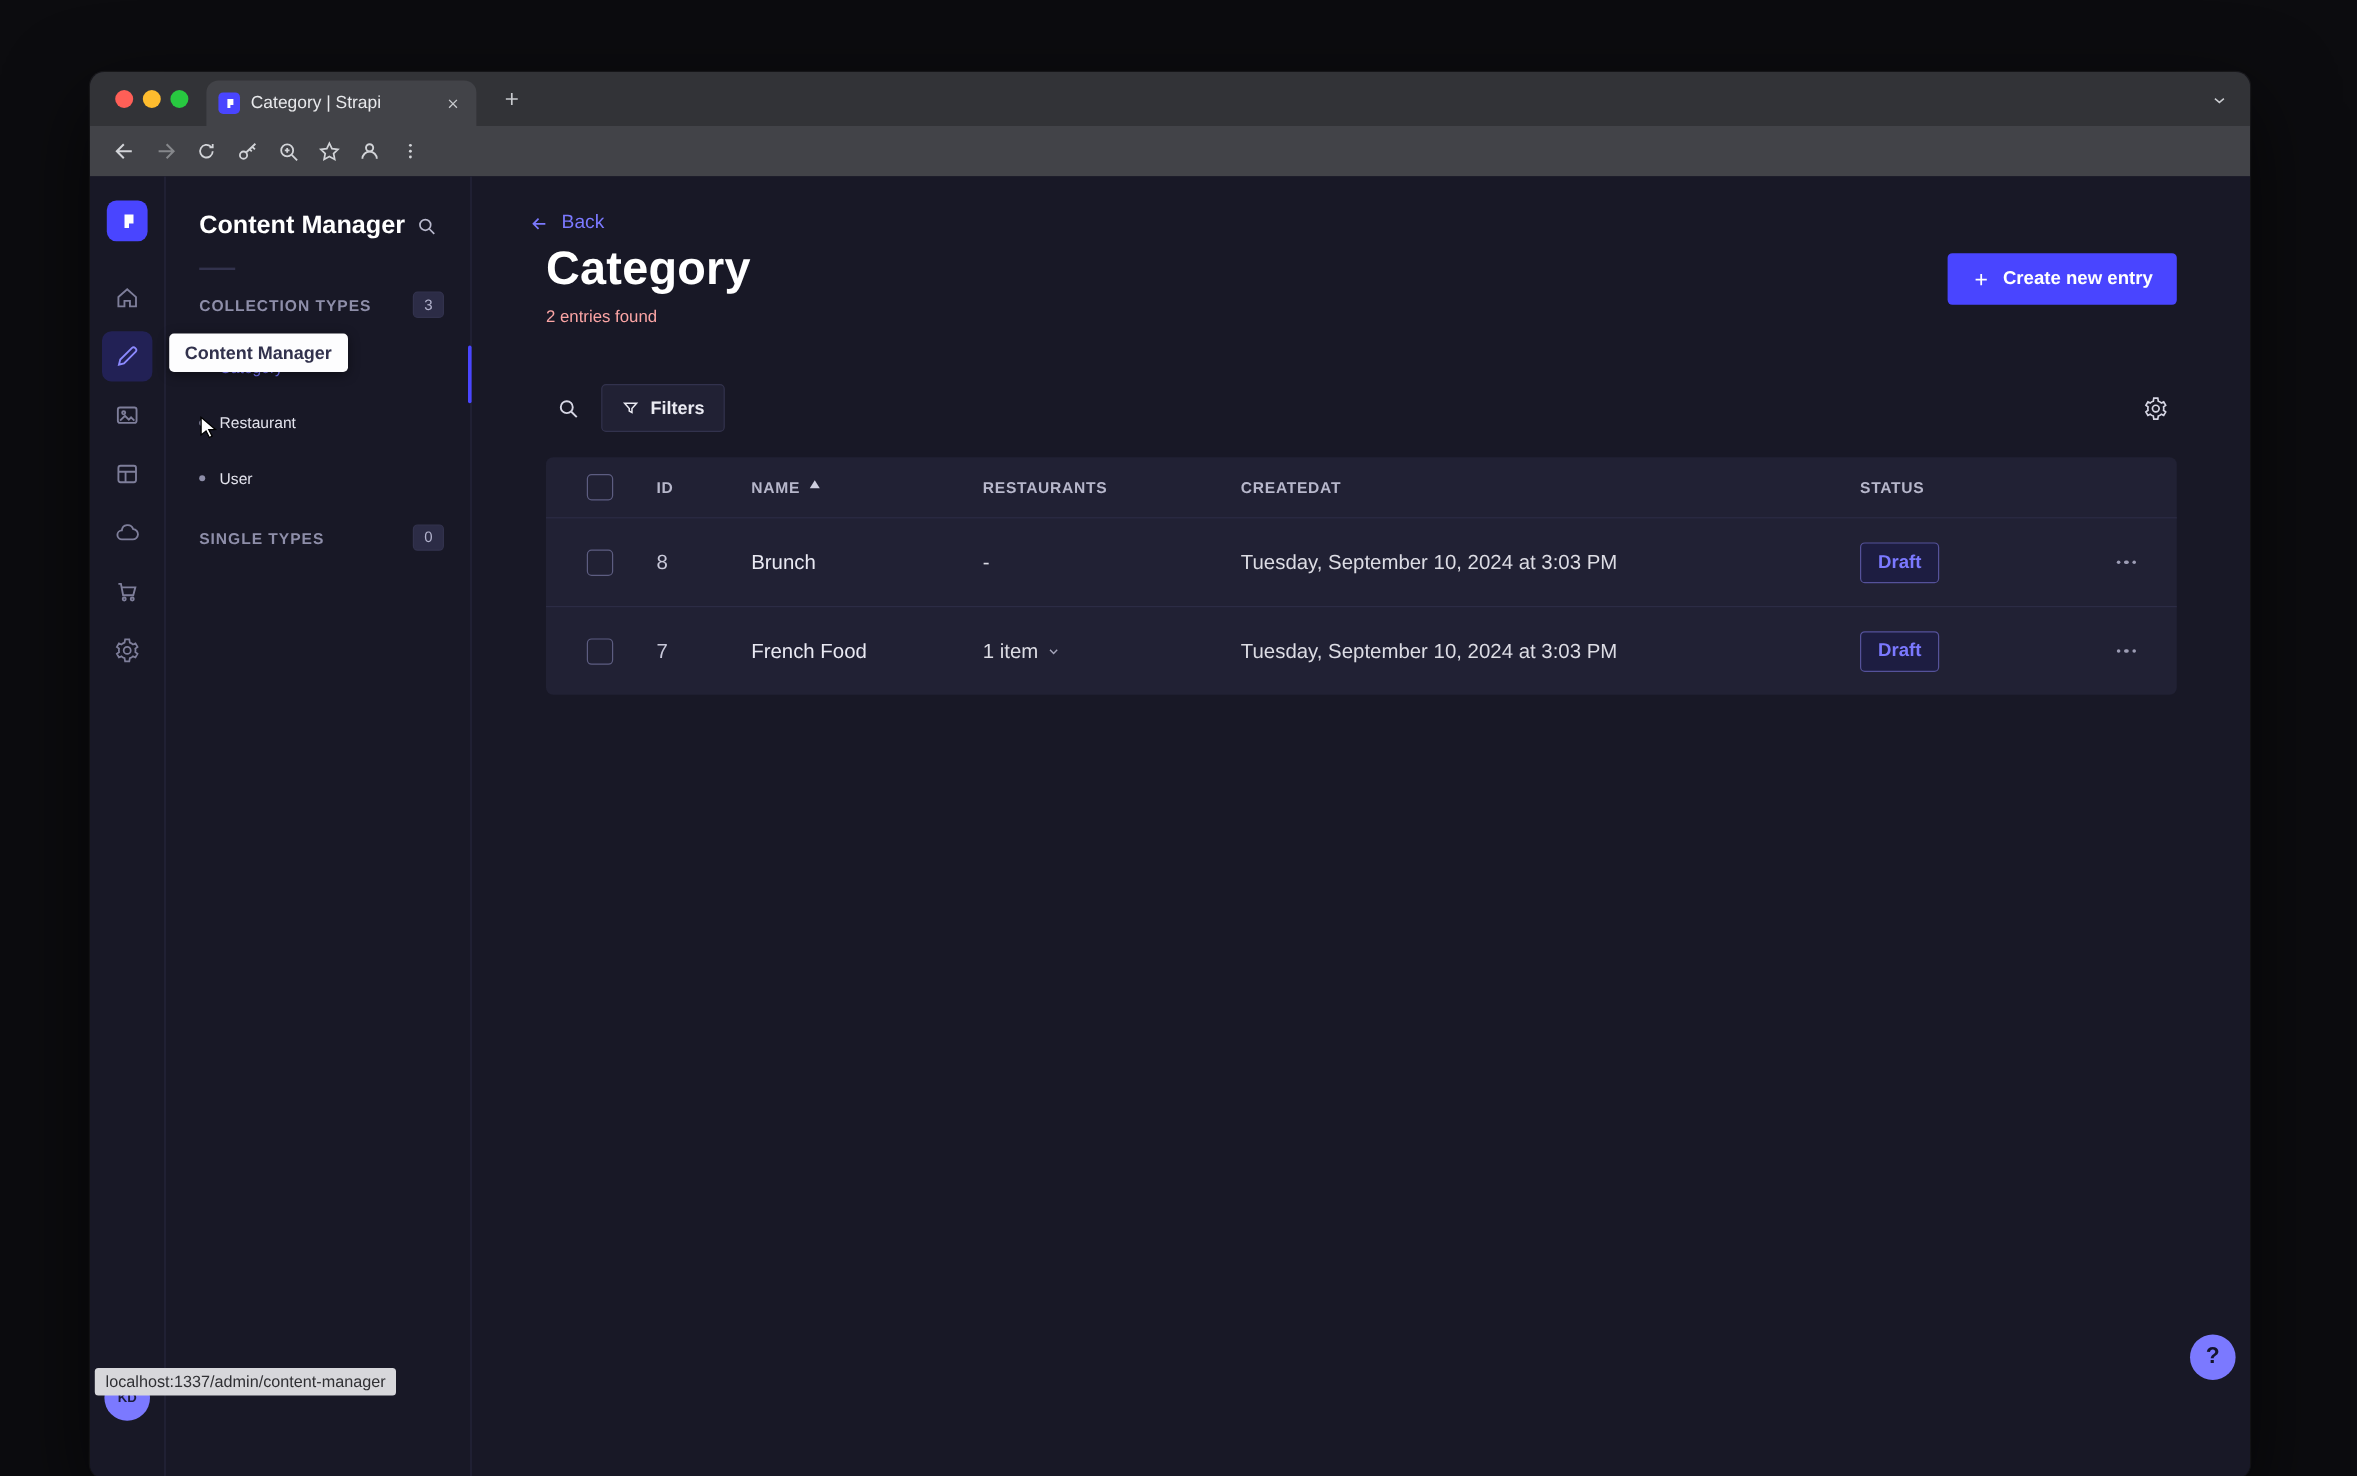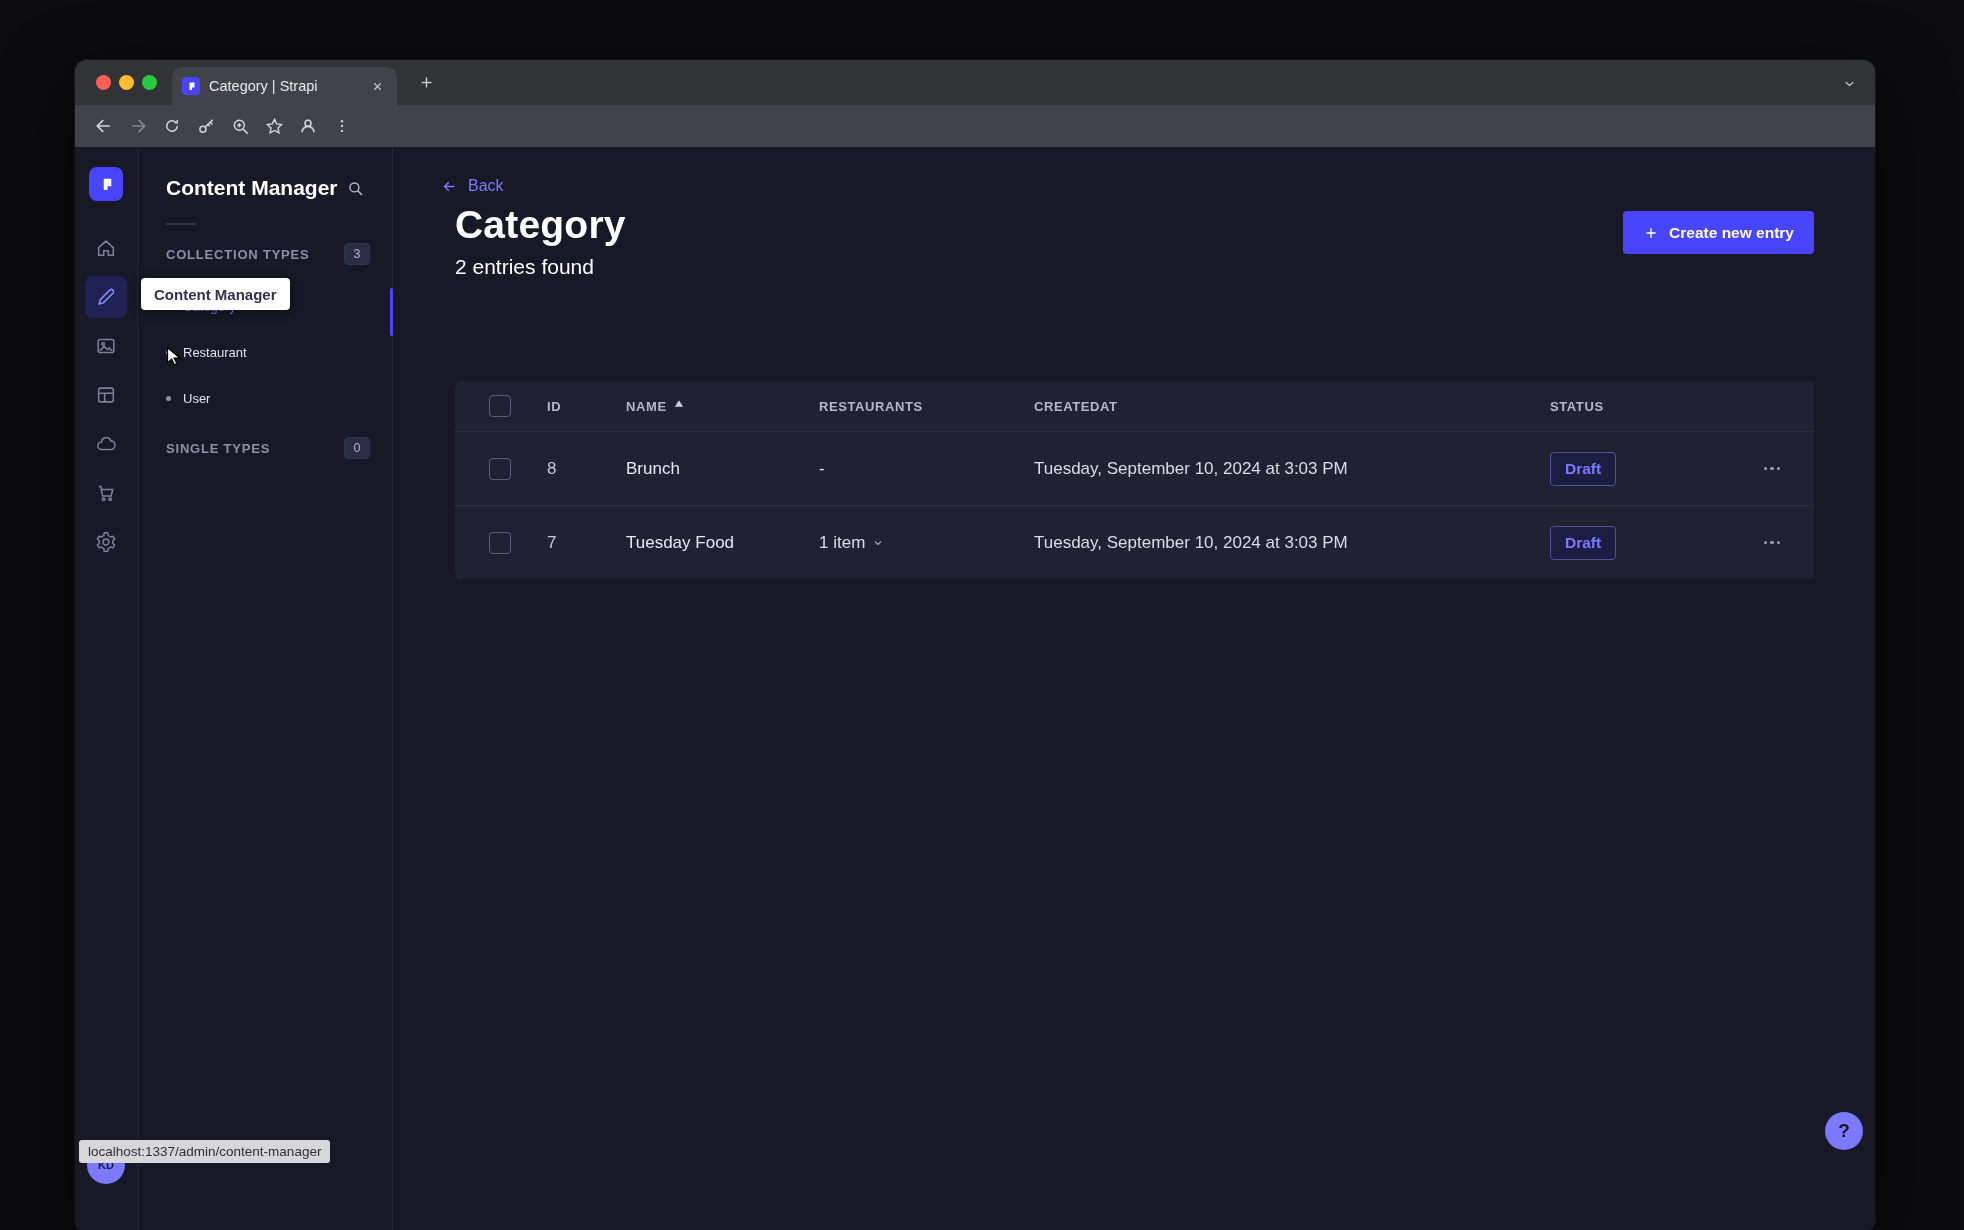--- a/index.html
+++ b/index.html
@@ -76,21 +76,21 @@
   .bullet { width:5px; height:5px; border-radius:50%; background:#8e8ea9; flex-shrink:0; }
   .nav-item.active { color:#7b79ff; }
   .nav-item.active .bullet { background:#7b79ff; }
   .section-head.second { margin-top:16px; }
   .active-indicator { position:absolute; left:315px; top:141px; width:3px; height:48px; background:#4945ff; border-radius:2px; }
 
   
   .main { flex:1; position:relative; }
   .back-row { position:absolute; left:48px; top:30px; display:flex; align-items:center; gap:10px; color:#7b79ff; font-size:16px; }
   .page-title { position:absolute; left:62px; top:56px; font-size:39px; font-weight:700; color:#ffffff; letter-spacing:.2px; }
-  .subtitle { position:absolute; left:62px; top:108px; font-size:21px; color:#ffffff; }
+  .subtitle { position:absolute; left:62px; top:108px; font-size:14px; color:#fca5a5; }
   .create-btn {
     position:absolute; right:61px; top:64px; height:43px; padding:0 20px;
     background:#4945ff; border-radius:4px; color:#fff; font-size:15.5px; font-weight:600;
     display:flex; align-items:center; gap:10px;
   }
   .list-toolbar { position:absolute; left:62px; right:61px; top:172px; height:42px; display:flex; align-items:center; }
   .search-btn { width:36px; height:36px; display:grid; place-items:center; color:#d6d6e4; }
   .filters-btn {
     margin-left:10px; height:40px; padding:0 16px; background:#212134; border:1px solid #32324d;
     border-radius:4px; color:#eaeaf2; font-size:15px; font-weight:600; display:flex; align-items:center; gap:9px;
@@ -319,20 +319,42 @@
         <div class="subtitle">2 entries found</div>
         <button class="create-btn">
           <span>
             <svg width="16" height="16" viewBox="0 0 24 24" fill="none" stroke="#fff" stroke-width="2.2">
                 <path d="M12 5v14M5 12h14"></path>
               </svg>
           </span>
           <span>Create new entry</span>
         </button>
 
+        <div class="list-toolbar">
+          <button class="search-btn">
+            <svg width="19" height="19" viewBox="0 0 24 24" fill="none" stroke="currentColor" stroke-width="2">
+                <circle cx="10.5" cy="10.5" r="6.3"></circle>
+                <path d="M15.3 15.3L21 21"></path>
+              </svg>
+          </button>
+          <button class="filters-btn">
+            <span>
+              <svg width="15" height="15" viewBox="0 0 24 24" fill="none" stroke="currentColor" stroke-width="2">
+                  <path d="M4 5h16l-6.2 7v5.2l-3.6-1.8V12z"></path>
+                </svg>
+            </span>
+            <span>Filters</span>
+          </button>
+          <button class="cog-btn">
+            <svg width="21" height="21" viewBox="0 0 24 24" fill="none" stroke="currentColor" stroke-width="1.6">
+                <circle cx="12" cy="12" r="3.2"></circle>
+                <path d="M19.4 13.6a7.9 7.9 0 0 0 0-3.2l2-1.5-1.9-3.3-2.3 1a7.9 7.9 0 0 0-2.8-1.6L13.9 2h-3.8l-.5 3a7.9 7.9 0 0 0-2.8 1.6l-2.3-1-1.9 3.3 2 1.5a7.9 7.9 0 0 0 0 3.2l-2 1.5 1.9 3.3 2.3-1a7.9 7.9 0 0 0 2.8 1.6l.5 3h3.8l.5-3a7.9 7.9 0 0 0 2.8-1.6l2.3 1 1.9-3.3z"></path>
+              </svg>
+          </button>
+        </div>
 
         <div class="table">
           <div class="trow thead">
             <span class="checkbox"></span>
             <span class="th">
                 <span>ID</span>
               </span>
             <span class="th">
               <span>NAME</span>
               <span>
@@ -363,21 +385,21 @@
             <span class="dots">
                 <i></i>
                 <i></i>
                 <i></i>
               </span>
           </div>
 
           <div class="trow tbody-row">
             <span class="checkbox"></span>
             <span class="cell-id">7</span>
-            <span class="cell-name">Tuesday Food</span>
+            <span class="cell-name">French Food</span>
             <span class="cell-rest">
               <span>1 item</span>
               <span>
                 <svg width="12" height="12" viewBox="0 0 24 24" fill="none" stroke="#a5a5ba" stroke-width="2.4">
                     <path d="M6 9l6 6 6-6"></path>
                   </svg>
               </span>
             </span>
             <span>Tuesday, September 10, 2024 at 3:03 PM</span>
             <span><span class="status-chip">Draft</span></span>

